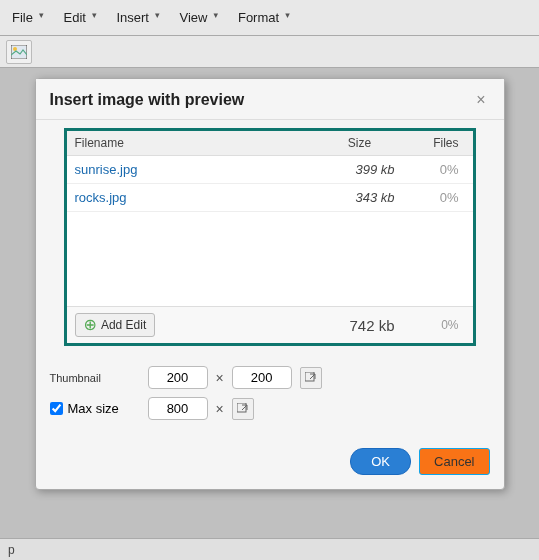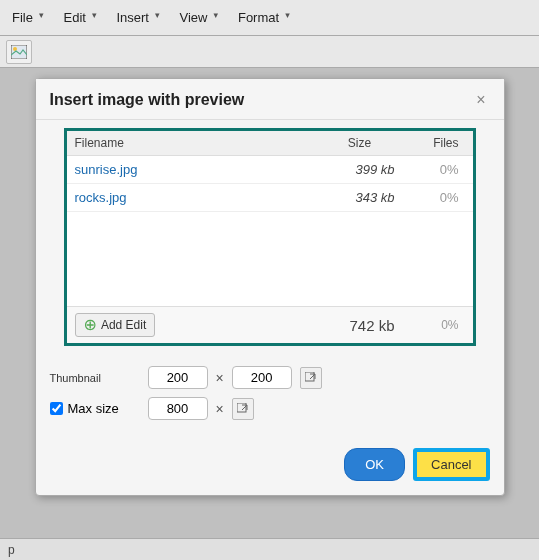--- a/index.html
+++ b/index.html
@@ -243,23 +243,23 @@
       padding: 5px 20px;
       background: #2a7fd4;
       color: #fff;
       border: 1px solid #1a6abf;
       border-radius: 13px;
       cursor: pointer;
       font-size: 13px;
     }
     .btn-cancel {
       padding: 5px 14px;
-      background: #fde047;
+      background: #f97316;
       color: #333;
-      border: 4px solid #0ea5e9;
+      border: 1px solid #0ea5e9;
       border-radius: 3px;
       cursor: pointer;
       font-size: 13px;
     }
 
     
     .status-bar {
       background: #e0e0e0;
       border-top: 1px solid #aaa;
       padding: 2px 8px;

